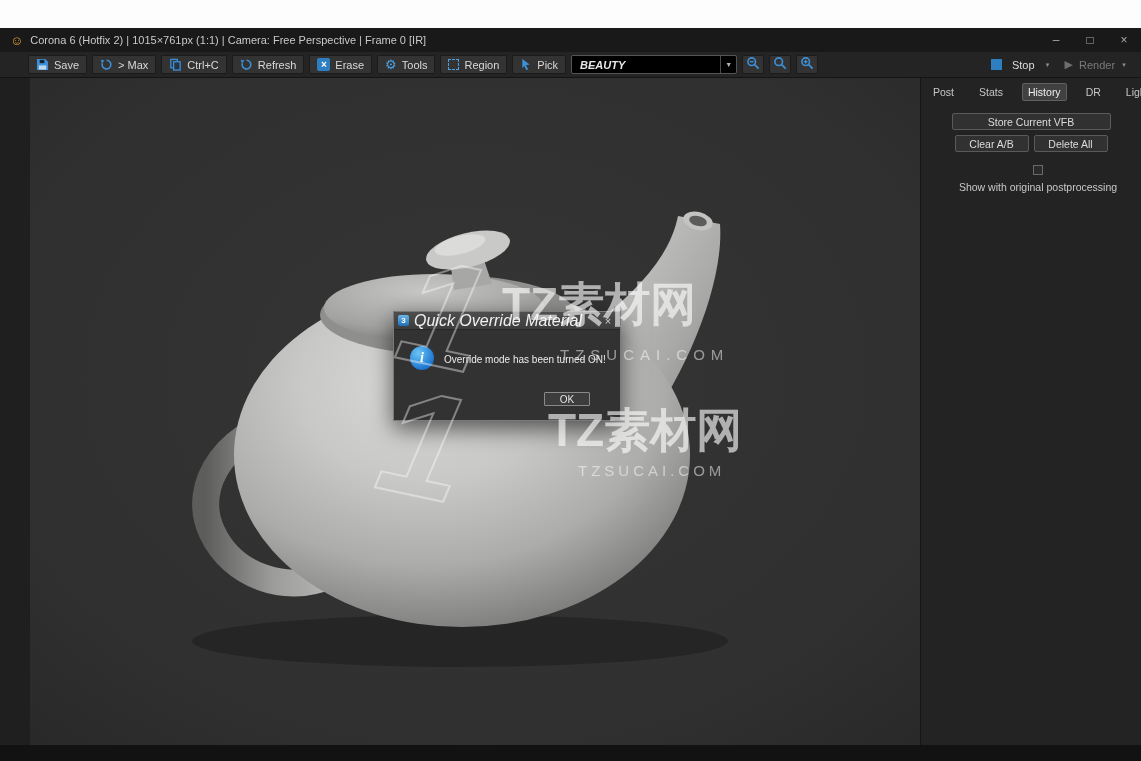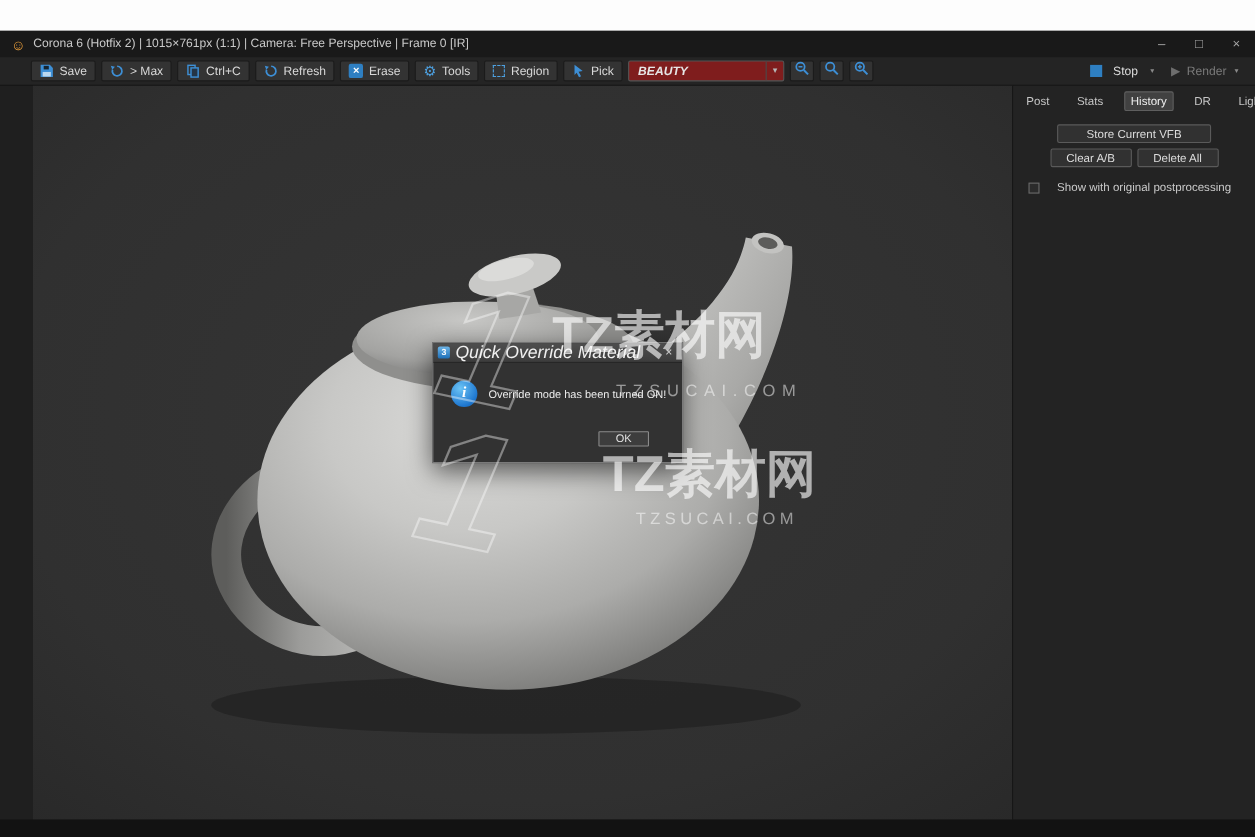--- a/index.html
+++ b/index.html
@@ -24,21 +24,21 @@
     border-bottom:1px solid #141414; display:flex; align-items:center; gap:5px;
     padding:0 10px 0 28px; }
   .tbtn { display:flex; align-items:center; gap:5px; height:19px; padding:0 7px;
     background:#333333; border:1px solid #1b1b1b; border-radius:2px; color:#d8d8d8;
     font-size:11px; white-space:nowrap; cursor:default; }
   .tbtn .ic { display:flex; align-items:center; justify-content:center; }
   .icon-box { width:13px; height:13px; background:#2e7fc2; color:#fff; font-size:10px;
     font-weight:bold; display:flex; align-items:center; justify-content:center; border-radius:2px; }
   .gear-glyph { color:#4da0e0; font-size:13px; line-height:1; }
   .region-box { width:11px; height:11px; border:1px dashed #4da0e0; }
-  .combo { display:flex; align-items:center; width:142px; height:19px; background:#7f1d1d;
+  .combo { display:flex; align-items:center; width:166px; height:19px; background:#000000;
     border:1px solid #555; border-radius:2px; color:#e6e6e6; font-size:11px;
     font-style:italic; font-weight:bold; padding-left:8px; }
   .combo .arrow { margin-left:auto; width:16px; height:100%; border-left:1px solid #4a4a4a;
     display:flex; align-items:center; justify-content:center; color:#b5b5b5; font-size:7px;
     font-style:normal; }
   .zbtn { width:22px; height:19px; background:#333333; border:1px solid #1b1b1b;
     border-radius:2px; display:flex; align-items:center; justify-content:center; cursor:default; }
   .tb-right { margin-left:auto; display:flex; align-items:center; gap:6px; }
   .stopbtn { display:flex; align-items:center; gap:10px; color:#ddd; font-size:11px; padding:0 4px; }
   .stop-sq { width:11px; height:11px; background:#2e7fc2; }
@@ -79,24 +79,24 @@
   .sidebar { position:absolute; top:50px; left:920px; width:221px; height:667px;
     background:#232323; border-left:1px solid #161616; color:#cfcfcf; }
   .tabs { display:flex; align-items:center; gap:13px; padding:5px 4px 4px 6px; }
   .tab { font-size:10.5px; color:#c6c6c6; padding:2px 5px; border:1px solid transparent;
     cursor:default; white-space:nowrap; }
   .tab.active { background:#414141; border:1px solid #5f5f5f; border-radius:2px; color:#efefef; }
   .sb-buttons { display:flex; flex-direction:column; align-items:center; gap:5px; margin-top:8px; }
   .sb-btn { background:#313131; border:1px solid #5a5a5a; border-radius:2px; color:#dcdcdc;
     font-size:10.5px; height:17px; display:flex; align-items:center; justify-content:center;
     cursor:default; }
-  .sb-btn.wide { width:140px; }
+  .sb-btn.wide { width:159px; }
   .sb-row { display:flex; gap:5px; }
   .sb-btn.half { width:74px; }
-  .checkbox-row { display:flex; align-items:center; gap:16px; margin:13px 0 0 14px; }
+  .checkbox-row { display:flex; align-items:center; gap:6px; margin:13px 0 0 14px;flex-direction:column; }
   .checkbox { width:10px; height:10px; background:#2b2b2b; border:1px solid #6a6a6a; }
   .checkbox-label { font-size:10.5px; color:#c9c9c9; }
 
   .bottom-strip { position:absolute; left:0; right:0; bottom:0; height:16px; background:#121212; }
 </style>
 </head>
 <body>
 
 <div class="screen">
 

